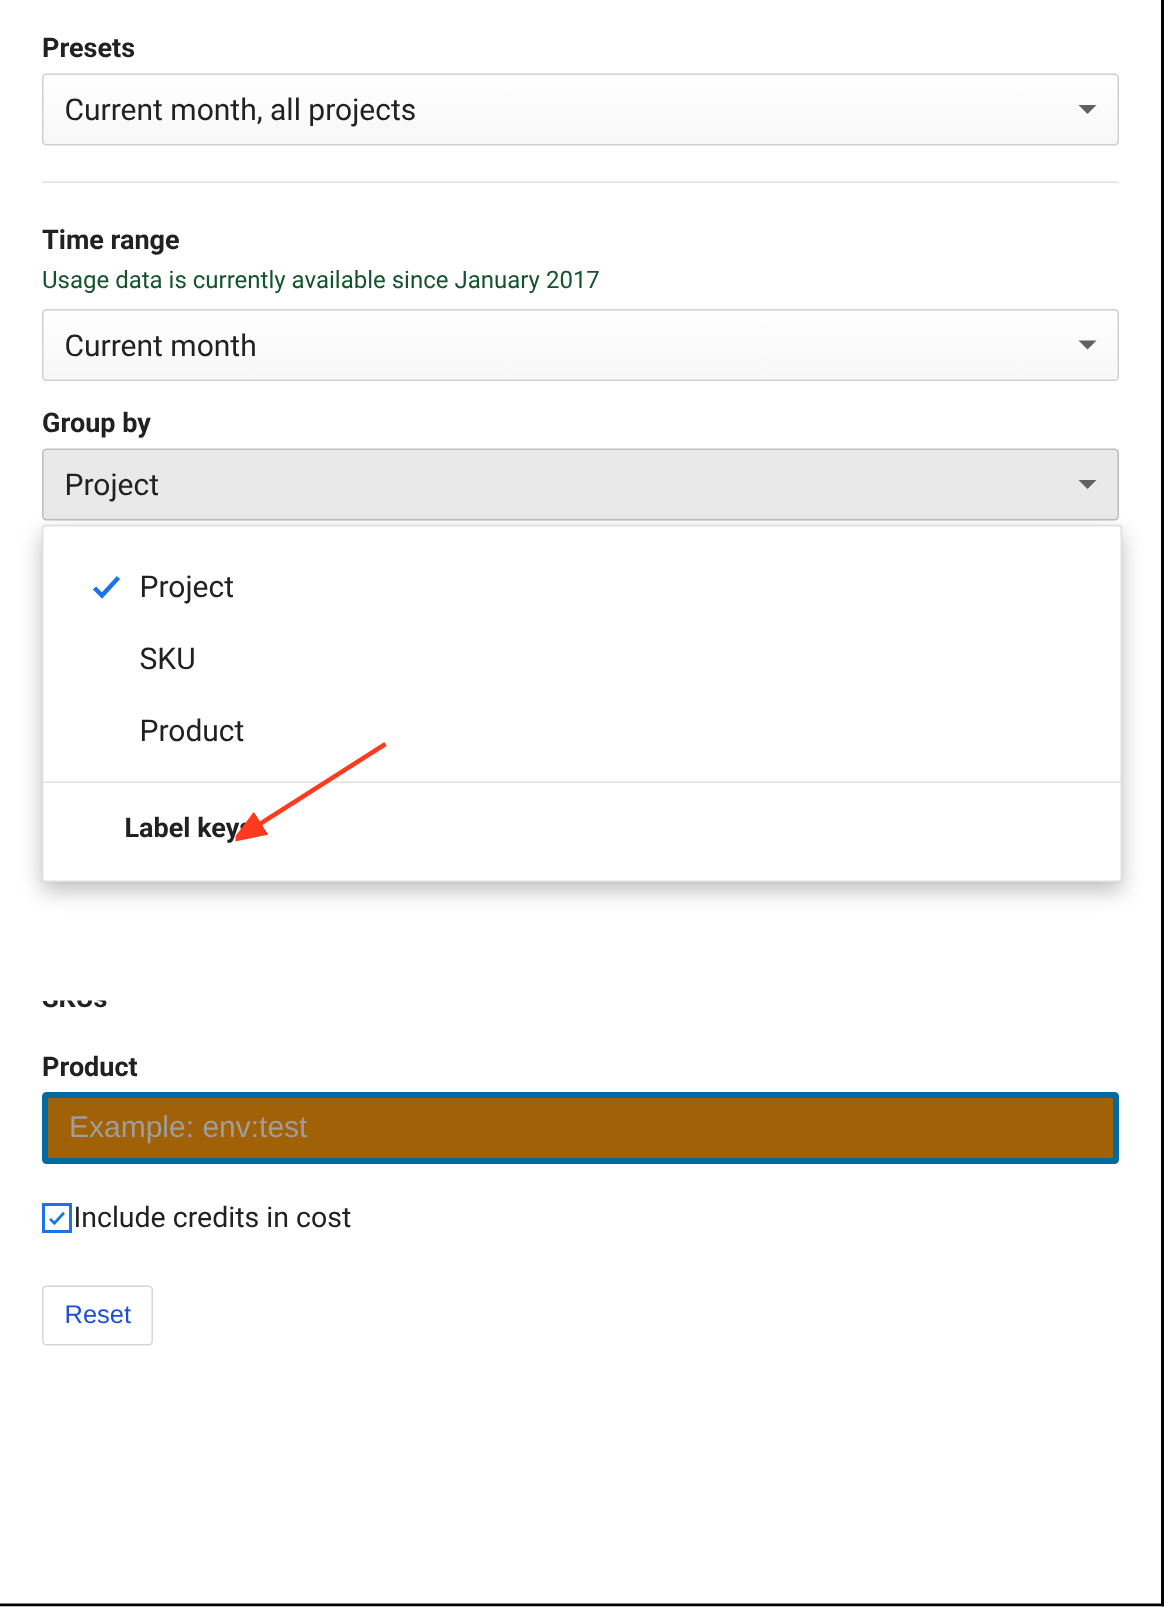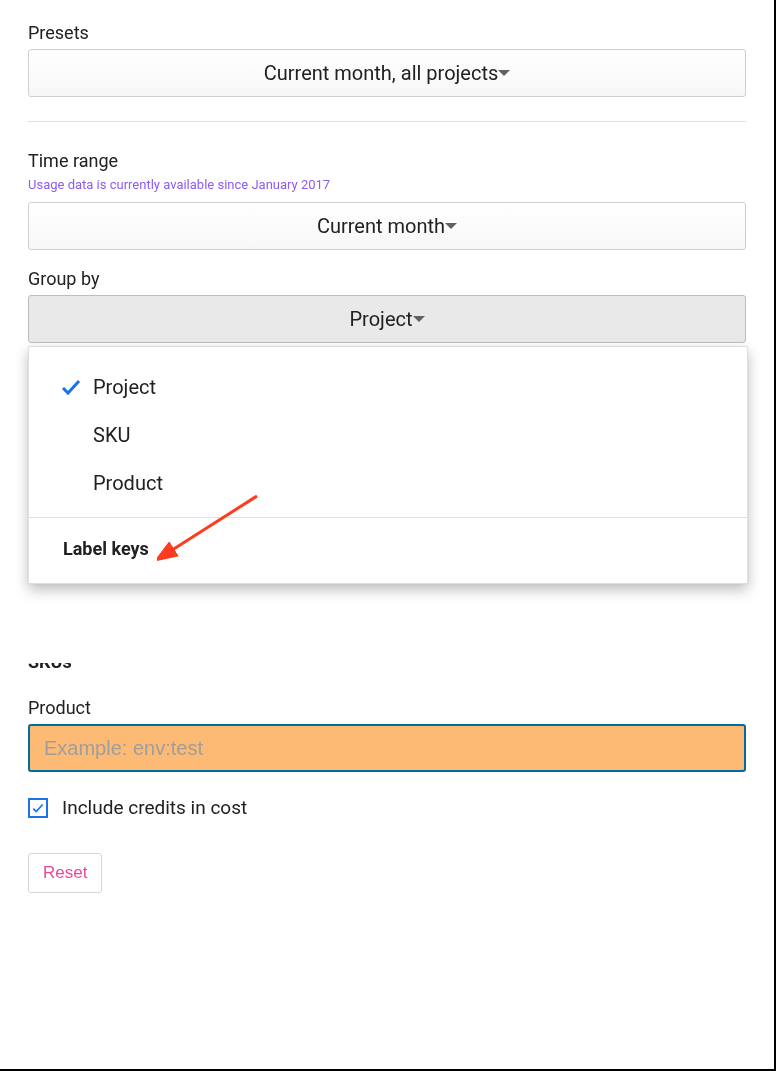--- a/index.html
+++ b/index.html
@@ -14,33 +14,33 @@
     width: 776px;
     height: 1071px;
     padding: 22px 28px 28px 28px;
     border-right: 2px solid #000;
     border-bottom: 2px solid #000;
     position: relative;
   }
   .field { margin-bottom: 18px; }
   .label {
     font-size: 18px;
-    font-weight: 400;
+    font-weight: 700;
     color: #212121;
     margin-bottom: 6px;
   }
   .subtext {
-    font-size: 13px;
-    color: #8b5cf6;
+    font-size: 16px;
+    color: #14532d;
     margin-bottom: 10px;
   }
   .select {
     display: flex;
     align-items: center;
-    justify-content: center;
+    justify-content: space-between;
     width: 100%;
     height: 48px;
     padding: 0 14px;
     font-size: 20px;
     color: #212121;
     background: linear-gradient(#fff, #f7f7f7);
     border: 1px solid #cfcfcf;
     border-radius: 3px;
     cursor: pointer;
   }
@@ -83,47 +83,48 @@
   }
   .dd-item .checkslot {
     width: 44px;
     display: flex;
     justify-content: center;
   }
   .dd-section {
     border-top: 1px solid #e0e0e0;
     margin-top: 10px;
     padding-top: 10px;
+    padding-left: 20px;
   }
   .dd-header {
     font-size: 18px;
     font-weight: 700;
     padding: 10px 20px 10px 34px;
   }
   .check-icon {
     width: 24px; height: 24px;
     stroke: #1a73e8;
     stroke-width: 3;
     fill: none;
   }
   .text-input {
     width: 100%;
     height: 48px;
     padding: 0 14px;
     font-size: 20px;
-    border: 2px solid #0369a1;
+    border: 4px solid #0369a1;
     border-radius: 3px;
-    background: #fdba74;
+    background: #a16207;
     color: #212121;
   }
   .text-input::placeholder { color: #9e9e9e; }
   .checkbox-row {
     display: flex;
     align-items: center;
-    gap: 14px;
+    gap: 1px;
     margin: 24px 0 34px 0;
     font-size: 19px;
   }
   .checkbox {
     width: 20px; height: 20px;
     border: 2px solid #1a73e8;
     display: flex;
     align-items: center;
     justify-content: center;
     cursor: pointer;
@@ -134,21 +135,21 @@
     stroke-width: 3;
     fill: none;
   }
   .reset-btn {
     display: inline-flex;
     align-items: center;
     justify-content: center;
     height: 40px;
     padding: 0 14px;
     font-size: 17px;
-    color: #ec4899;
+    color: #1d4ed8;
     background: #fff;
     border: 1px solid #d6d6d6;
     border-radius: 3px;
     cursor: pointer;
   }
   .arrow-annotation {
     position: absolute;
     left: 157px;
     top: 490px;
     z-index: 30;

